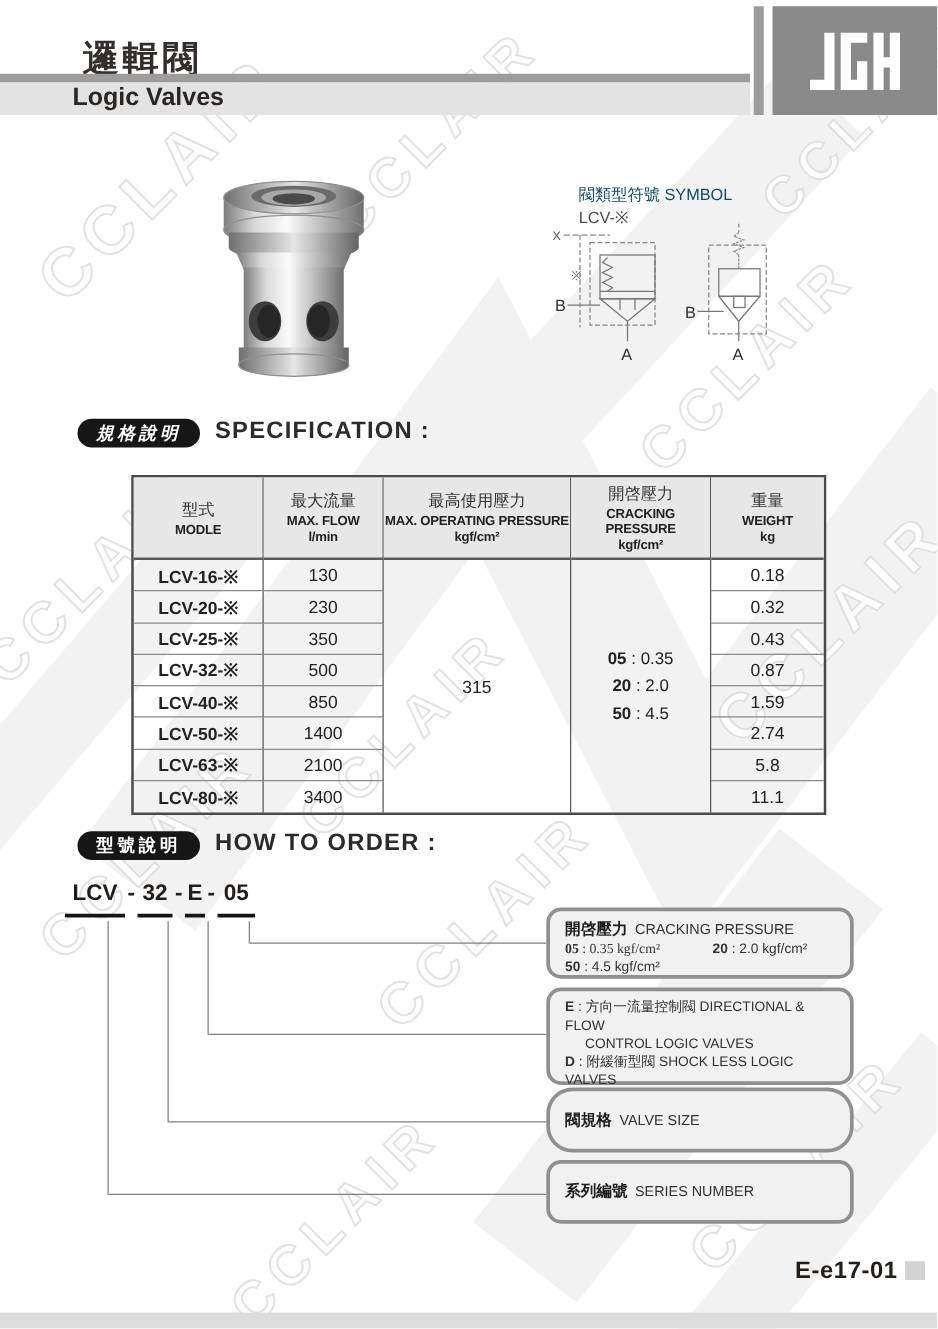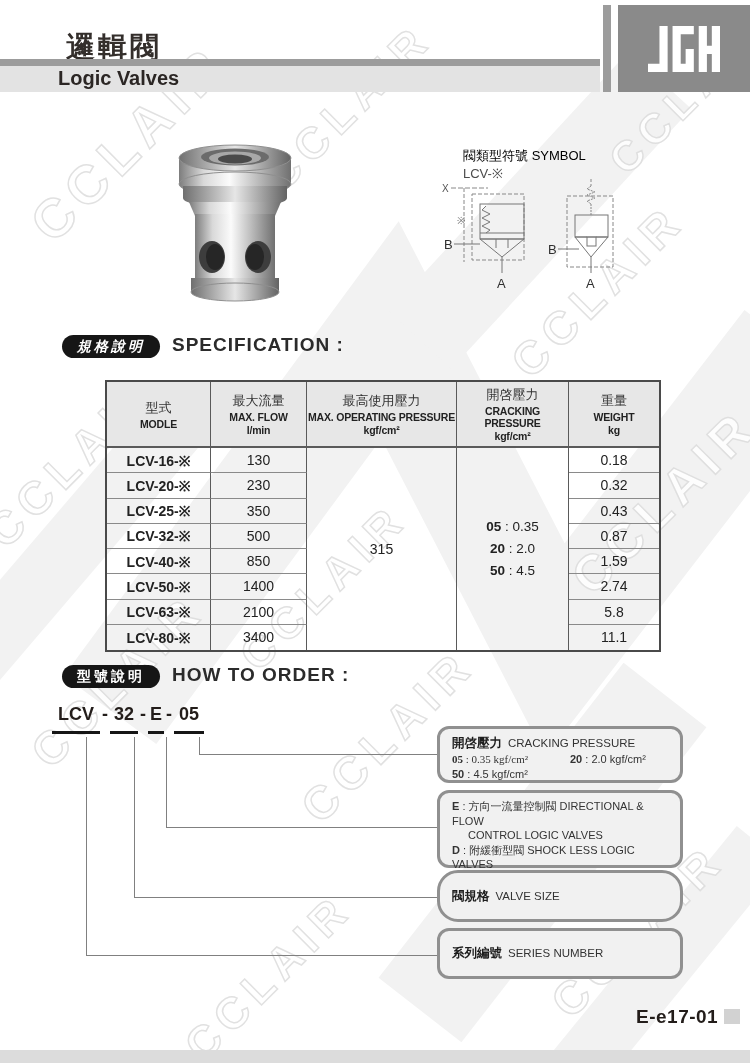--- a/index.html
+++ b/index.html
@@ -13,21 +13,21 @@
       font-family:"Liberation Sans",sans-serif;white-space:nowrap;}
   .content{position:absolute;left:0;top:0;width:750px;height:1063px;z-index:2;}
   
   .title-zh{left:66px;top:28px;font-size:29px;font-weight:bold;color:#332e2b;letter-spacing:3px;}
   .hbar{left:0;top:59px;width:600px;height:7px;background:#9c9c9c;}
   .hband{left:0;top:66px;width:600px;height:26px;background:#e3e3e3;}
   .title-en{left:58px;top:67px;font-size:20px;font-weight:bold;color:#2b2624;}
   .vstrip{left:603px;top:5px;width:8px;height:87px;background:#9c9c9c;}
   .logo{left:618px;top:5px;width:132px;height:87px;background:#8a8a8a;display:flex;align-items:center;justify-content:center;}
   
-  .sym-label{left:463px;top:147px;font-size:13px;color:#000000;}
+  .sym-label{left:463px;top:147px;font-size:13px;color:#0c4a6e;}
   .sym-model{left:463px;top:164px;font-size:13px;color:#4c4c4c;}
   .sym-svg{left:440px;top:178px;}
   
   .pill{height:23px;line-height:23px;padding:0 15px;background:#161616;border-radius:12px;
         color:#fff;font-size:14px;font-weight:bold;letter-spacing:3px;}
   .sec-head{font-size:19px;font-weight:bold;color:#2b2b2b;letter-spacing:1px;}
   
   .spec-table{left:105px;top:380px;width:552px;height:268px;display:grid;
       grid-template-columns:104px 96px 150px 112px 90px;grid-template-rows:66px repeat(8,1fr);
       border:2px solid #4a4a4a;text-align:center;}

